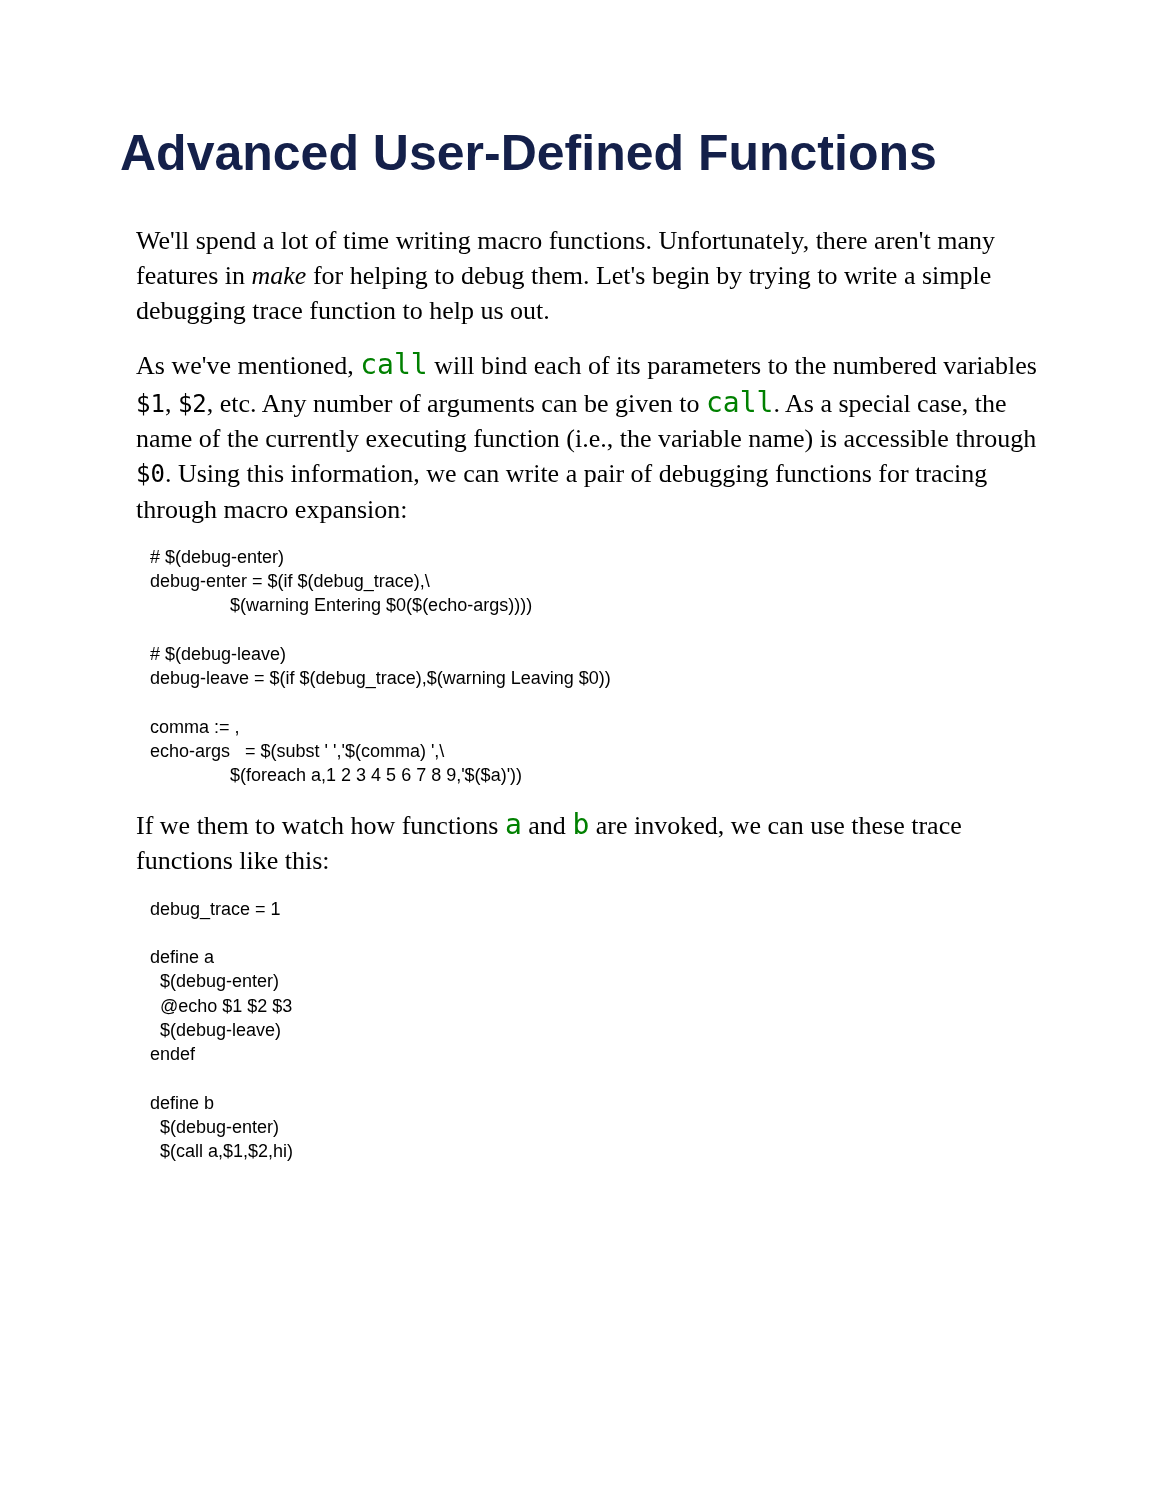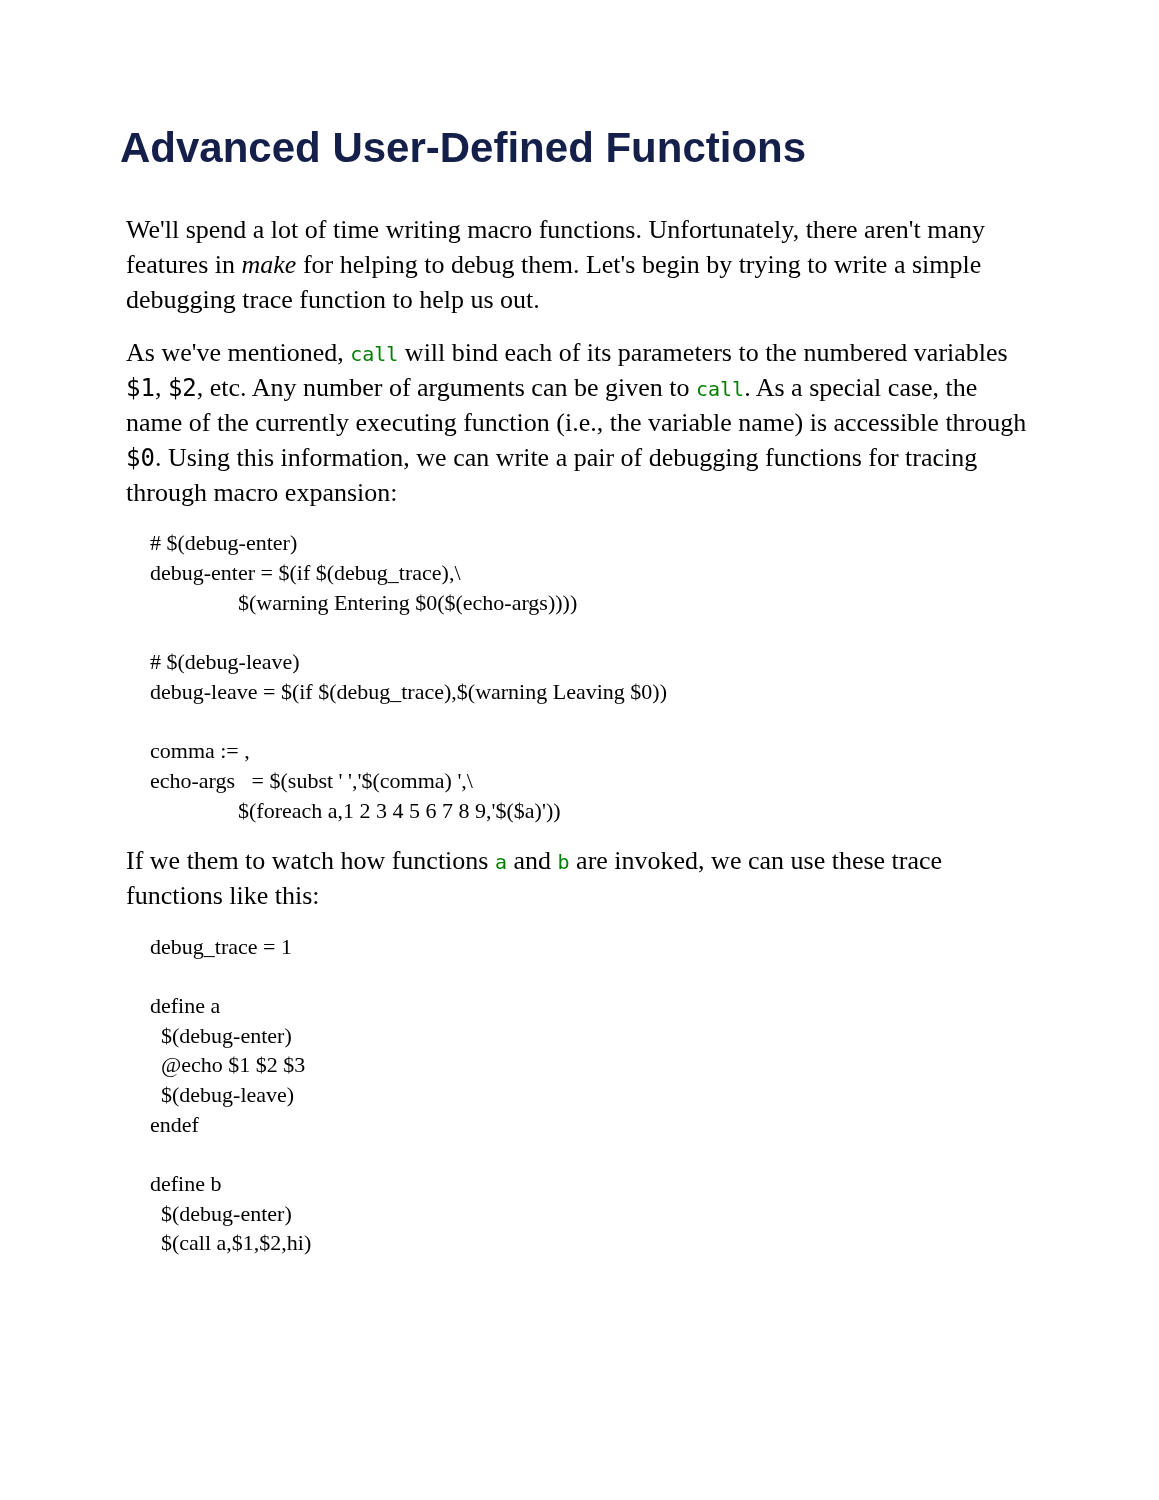--- a/index.html
+++ b/index.html
@@ -9,42 +9,42 @@
       color: #000;
       background: #fff;
       margin: 0;
       padding: 120px 120px 40px 120px;
       width: 1159px;
       box-sizing: border-box;
     }
     h1 {
       font-family: Arial, Helvetica, sans-serif;
       font-weight: bold;
-      font-size: 42px;
+      font-size: 50px;
       color: #14204a;
       margin: 0 0 35px 0;
     }
     p {
-      margin: 0 0 18px 6px;
+      margin: 0 0 18px 16px;
     }
     .literal {
       font-family: 'DejaVu Sans Mono', Menlo, Consolas, monospace;
       font-size: 24px;
     }
     .literal-green {
       font-family: 'DejaVu Sans Mono', Menlo, Consolas, monospace;
-      font-size: 20px;
+      font-size: 28px;
       color: #008000;
     }
     em {
       font-style: italic;
     }
     pre {
-      font-family: Liberation Serif, serif;
-      font-size: 22px;
+      font-family: Liberation Sans, sans-serif;
+      font-size: 18px;
       line-height: 1.35;
       margin: 8px 0 18px 30px;
       white-space: pre;
     }
   </style>
 </head>
 <body>
 
 <h1>Advanced User-Defined Functions</h1>
 

